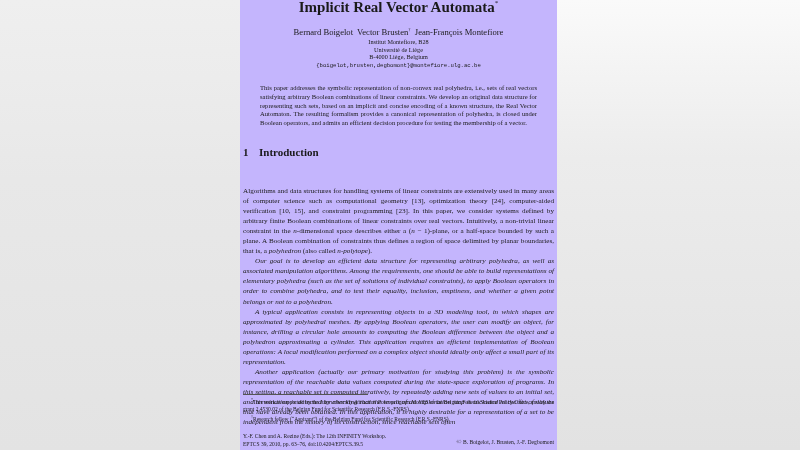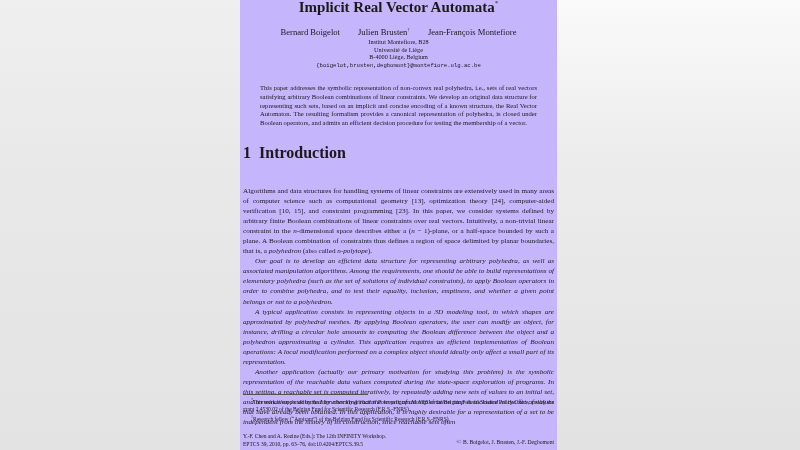--- a/index.html
+++ b/index.html
@@ -21,39 +21,39 @@
     position: absolute; left: 240px; top: 0; width: 317px; height: 450px;
     background: #c4b5fd; overflow: hidden;
   }
   .title {
     position: absolute; top: -6px; left: 0; width: 317px; text-align: center;
     font-weight: bold; font-size: 15px; line-height: 18px;
   }
   .title sup { font-size: 7px; font-weight: normal; vertical-align: 7px; }
   .authors {
     position: absolute; top: 24px; left: 0; width: 317px;
-    display: flex; justify-content: center; gap: 18px;
+    display: flex; justify-content: center; gap: 4px;
     font-size: 8.6px; line-height: 11px;
   }
   .authors sup { font-size: 5px; vertical-align: 4px; }
   .affil {
     position: absolute; top: 38px; left: 0; width: 317px; text-align: center;
     font-size: 6.2px; line-height: 7.6px;
   }
   .email {
     position: absolute; top: 62px; left: 0; width: 317px; text-align: center;
     font-family: "Liberation Mono", "DejaVu Sans Mono", monospace; font-size: 5.6px; line-height: 7px;
   }
   .abstract {
     position: absolute; top: 84px; left: 20px; width: 277px;
     font-size: 6.6px; line-height: 8.8px; text-align: justify;
   }
   .section-heading {
     position: absolute; top: 146px; left: 3px; width: 310px;
-    font-weight: bold; font-size: 16px; line-height: 13px;
+    font-weight: bold; font-size: 11px; line-height: 13px;
   }
   .section-heading .num { display: inline-block; width: 16px; }
   .body-text {
     position: absolute; top: 166px; left: 3px; width: 311px;
     font-size: 7.15px; line-height: 10.05px; text-align: justify; margin-top: 20px;
   }
   .body-text p { margin: 0; text-indent: 0; }
   .body-text p.indent { text-indent: 12px; font-style: italic; }
   .fn-rule {
     position: absolute; top: 394px; left: 3px; width: 125px; height: 0;
@@ -83,21 +83,21 @@
 <div class="viewer-bg-right"></div>
 
 <div class="page">
 
   <div class="title">
     <span>Implicit Real Vector Automata</span><sup>*</sup>
   </div>
 
   <div class="authors">
     <span><span>Bernard Boigelot</span><sup></sup></span>
-    <span><span>Julien Brusten</span><sup>†</sup></span>
+    <span><span>Vector Brusten</span><sup>†</sup></span>
     <span><span>Jean-François Montefiore</span><sup></sup></span>
   </div>
 
   <div class="affil">
     <div>Institut Montefiore, B28</div>
     <div>Université de Liège</div>
     <div>B-4000 Liège, Belgium</div>
   </div>
 
   <div class="email">{boigelot,brusten,degbomont}@montefiore.ulg.ac.be</div>

